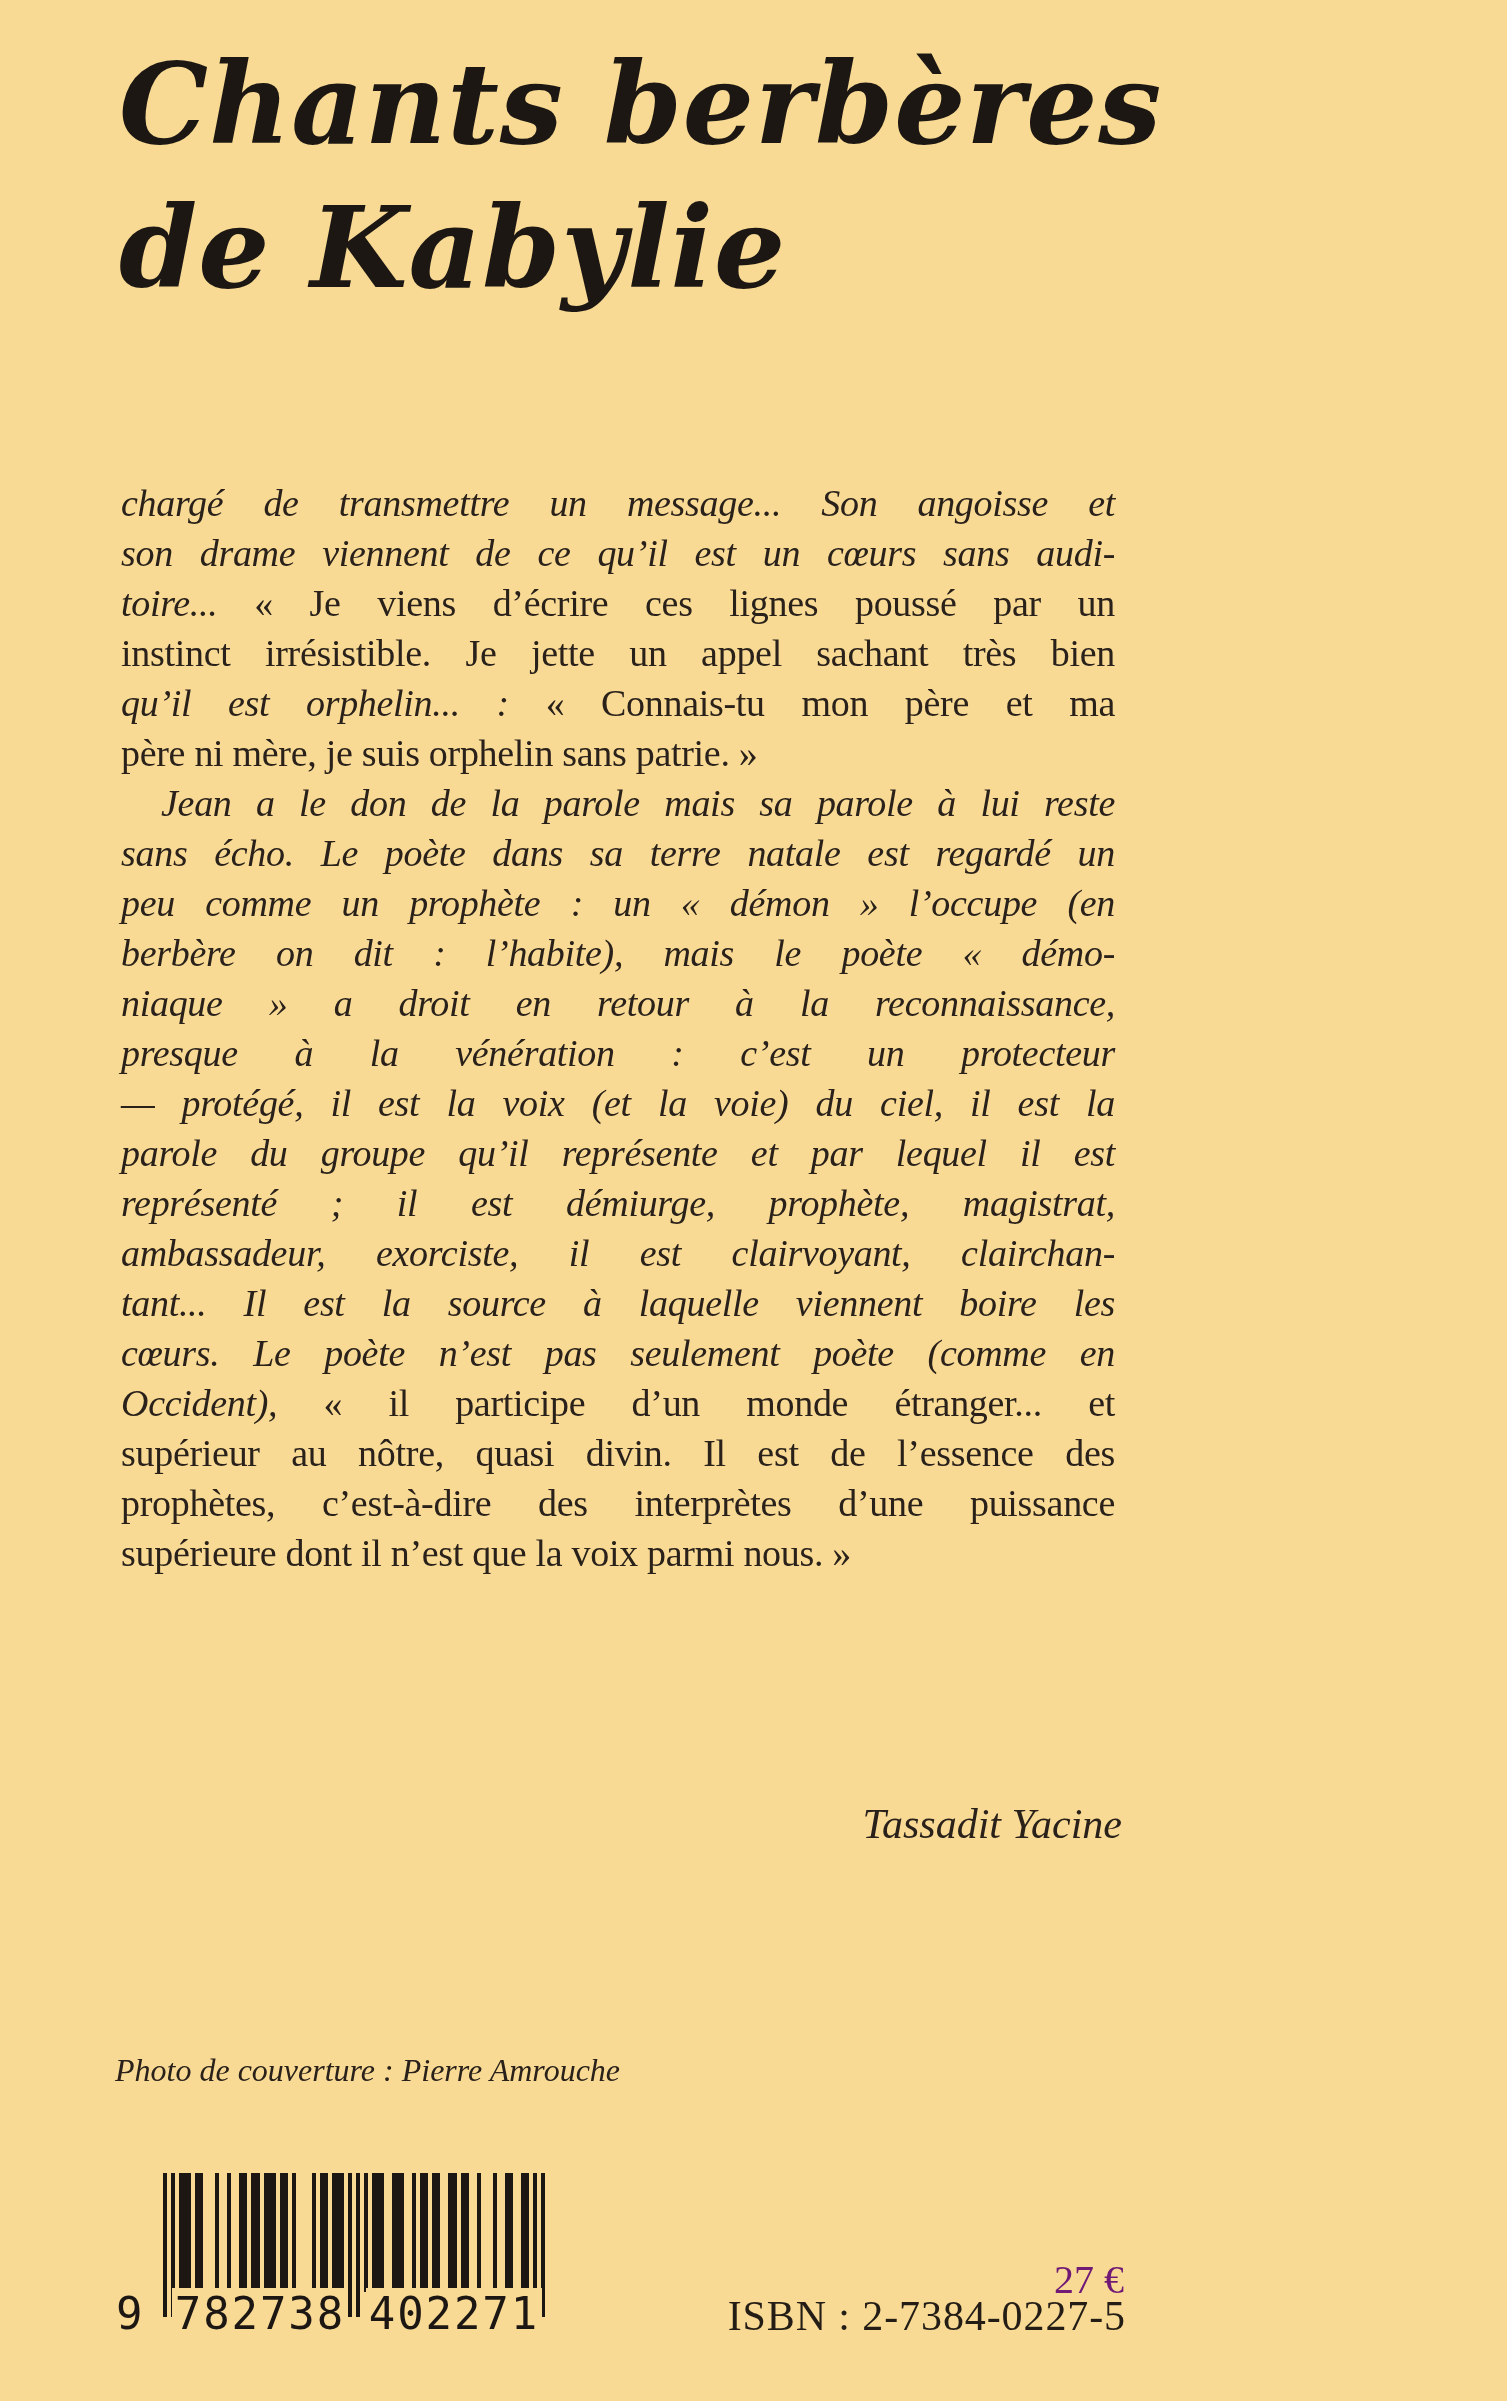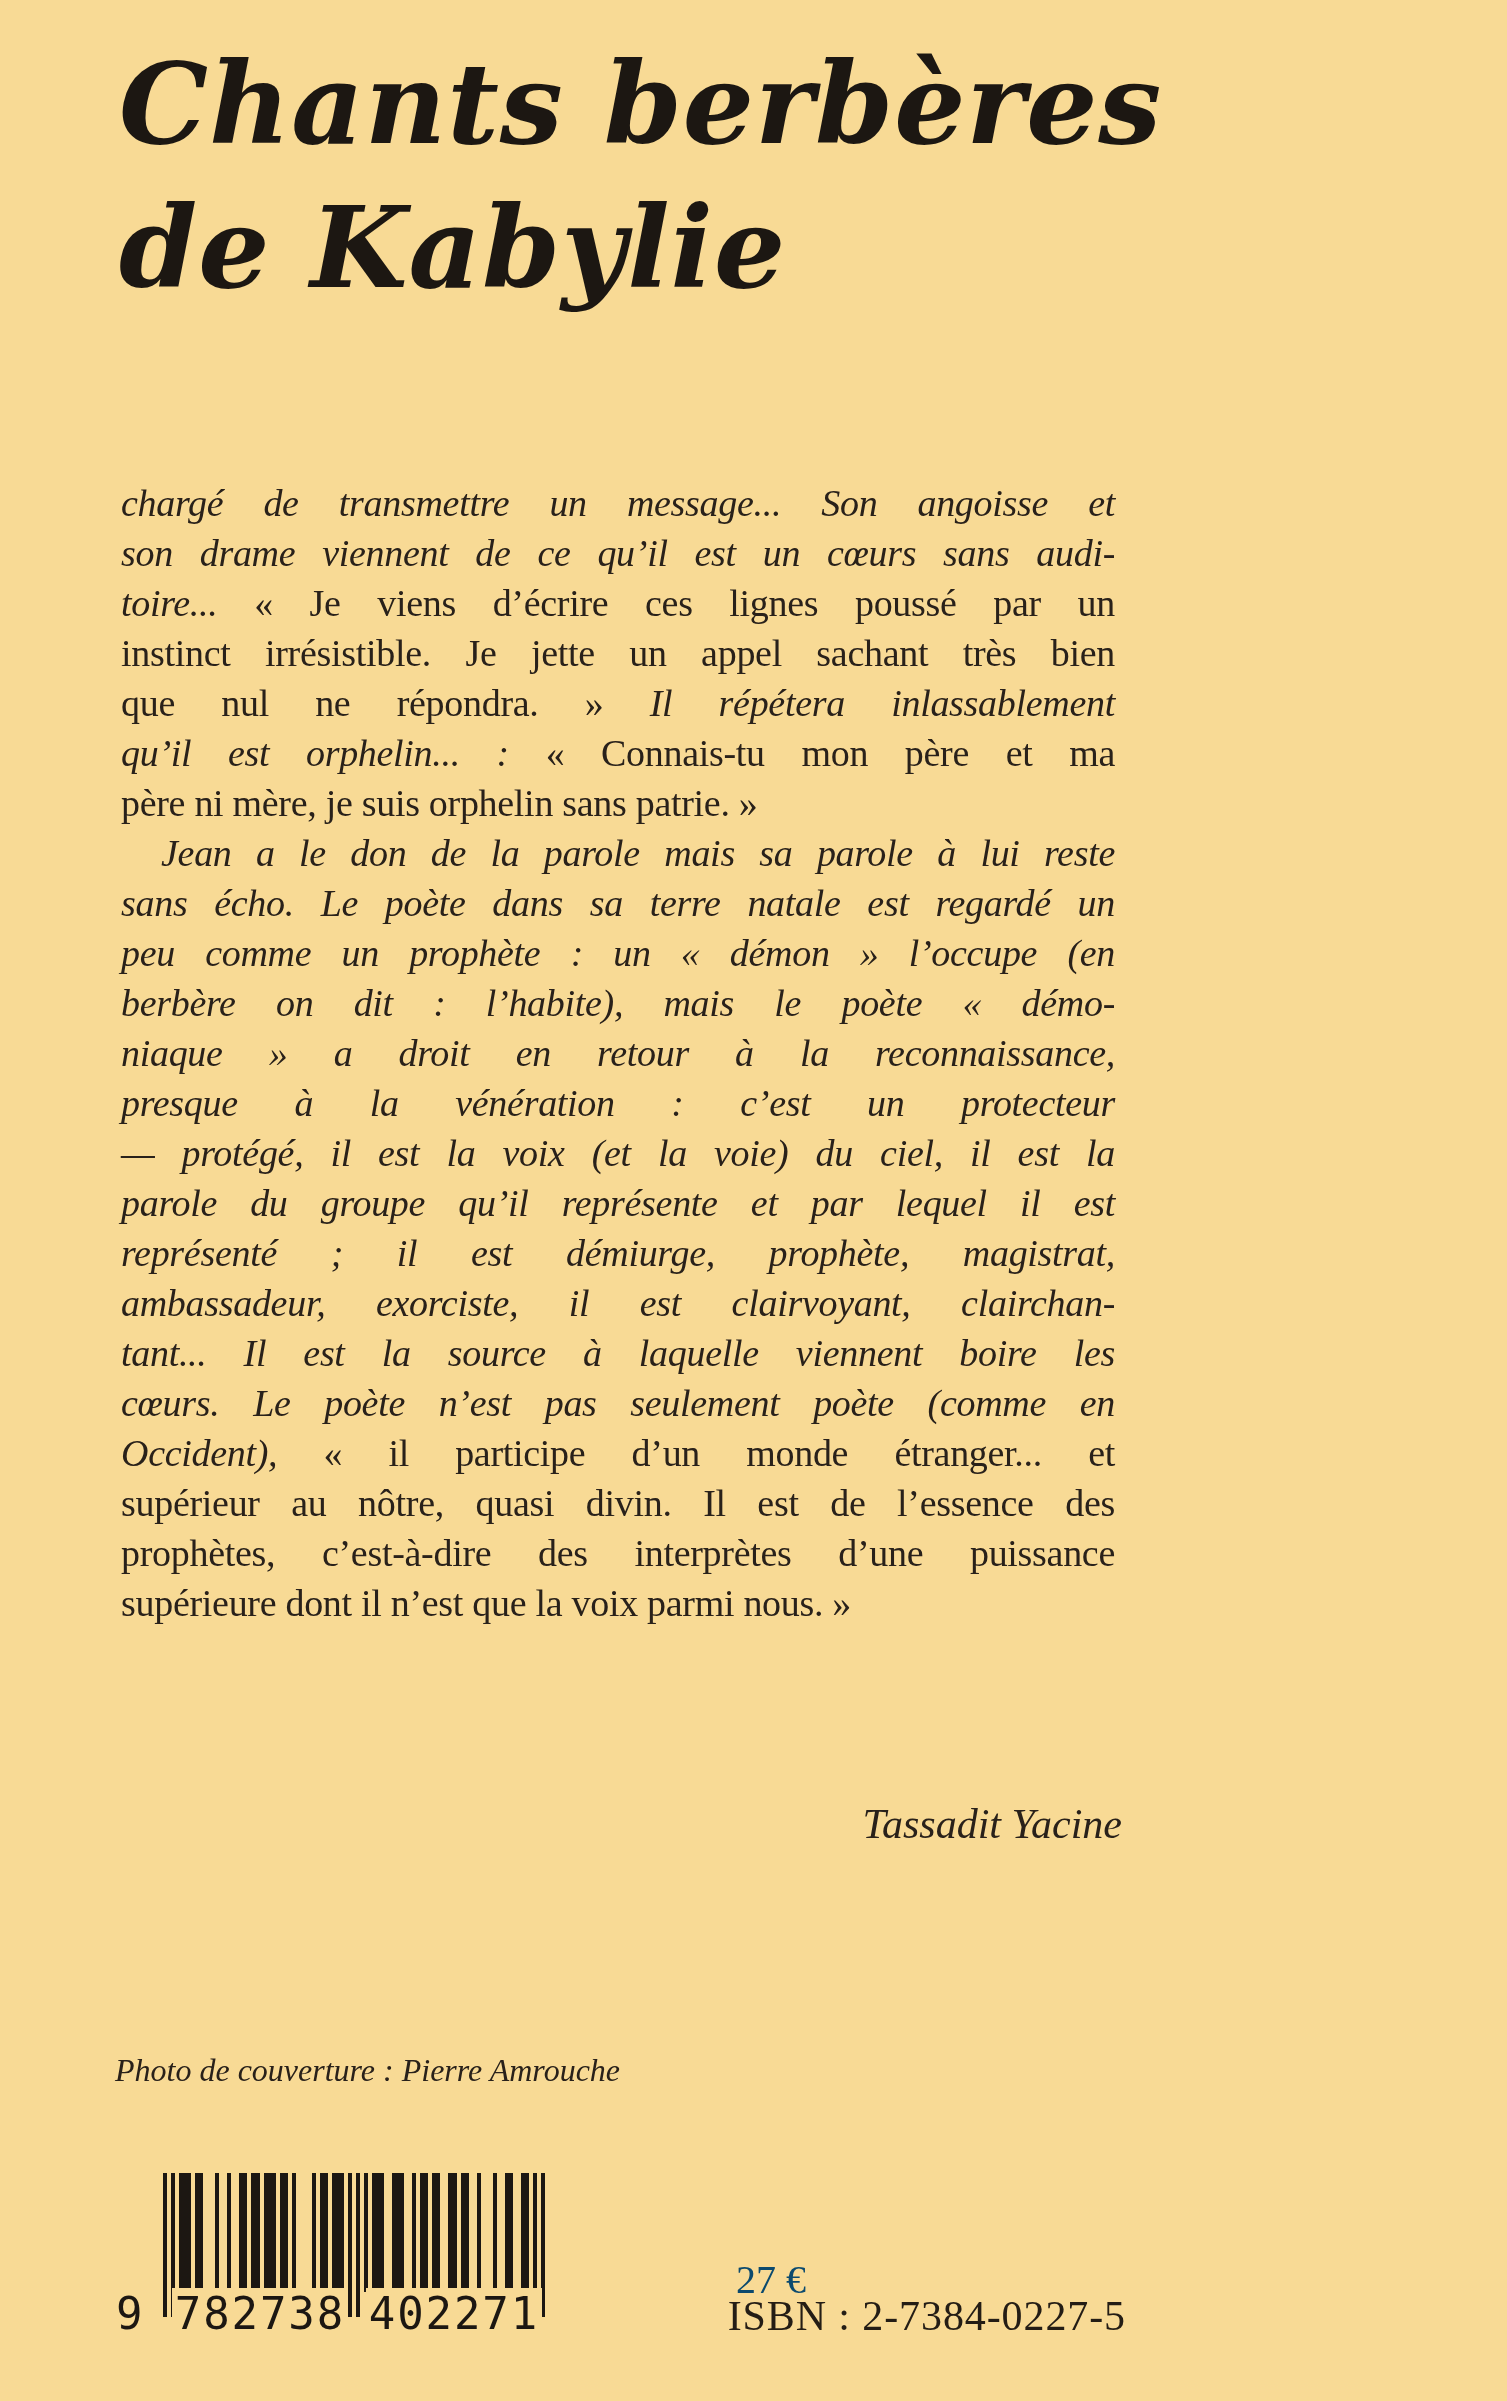--- a/index.html
+++ b/index.html
@@ -63,21 +63,21 @@
     position:absolute;top:115px;
     font-family:"DejaVu Sans Mono", monospace;
     font-size:44px;letter-spacing:1.9px;color:#1c1712;
     background:#f8da95;padding:0 2.8px;
   }
   .bc-left{left:9px;}
   .bc-right{left:203px;}
   
   .price{
     position:absolute;left:736px;top:2256px;width:388px;
-    font-size:40px;color:#0c4a6e;
+    text-align:right;font-size:40px;color:#701a75;
   }
   .isbn{
     position:absolute;left:662px;top:2292px;width:464px;
     text-align:right;font-size:42px;letter-spacing:0.9px;color:#241d15;
   }
 </style>
 </head>
 <body>
 
 <div class="cover">
@@ -85,21 +85,20 @@
   <div class="title">
     <div>Chants berbères</div>
     <div>de Kabylie</div>
   </div>
 
   <div class="body-text">
       <div class="line"><span class="it">chargé de transmettre un message... Son angoisse et</span></div>
       <div class="line"><span class="it">son drame viennent de ce qu’il est un cœurs sans audi-</span></div>
       <div class="line"><span class="it">toire... </span><span class="rm">« Je viens d’écrire ces lignes poussé par un</span></div>
       <div class="line"><span class="rm">instinct irrésistible. Je jette un appel sachant très bien</span></div>
-      <div class="line"><span class="rm">que nul ne répondra. » </span><span class="it">Il répétera inlassablement</span></div>
       <div class="line"><span class="it">qu’il est orphelin... : </span><span class="rm">« Connais-tu mon père et ma</span></div>
       <div class="line last"><span class="rm">père ni mère, je suis orphelin sans patrie. »</span></div>
       <div class="line indent"><span class="it">Jean a le don de la parole mais sa parole à lui reste</span></div>
       <div class="line"><span class="it">sans écho. Le poète dans sa terre natale est regardé un</span></div>
       <div class="line"><span class="it">peu comme un prophète : un « démon » l’occupe (en</span></div>
       <div class="line"><span class="it">berbère on dit : l’habite), mais le poète « démo-</span></div>
       <div class="line"><span class="it">niaque » a droit en retour à la reconnaissance,</span></div>
       <div class="line"><span class="it">presque à la vénération : c’est un protecteur</span></div>
       <div class="line"><span class="it">— protégé, il est la voix (et la voie) du ciel, il est la</span></div>
       <div class="line"><span class="it">parole du groupe qu’il représente et par lequel il est</span></div>

